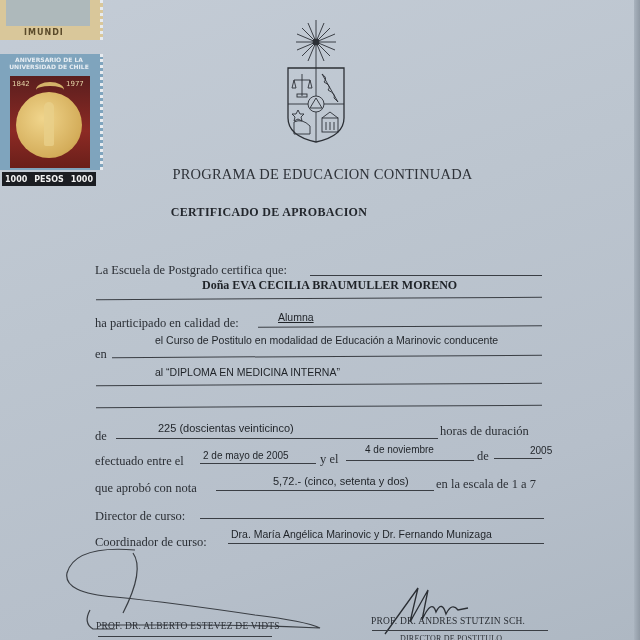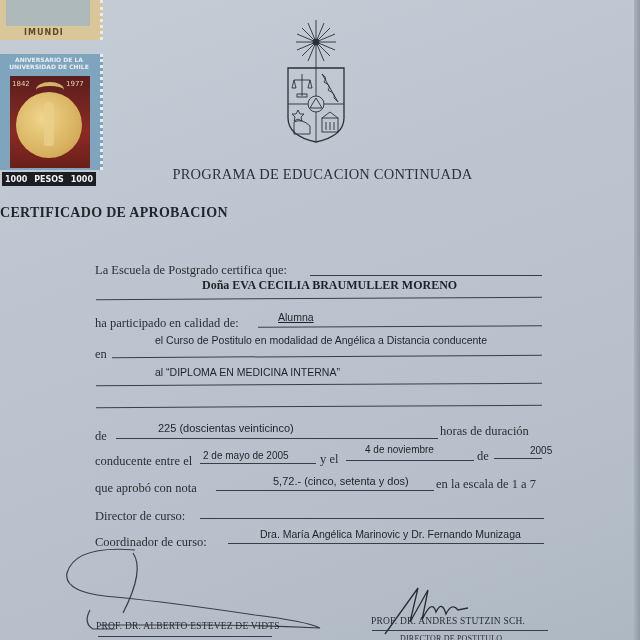--- a/index.html
+++ b/index.html
@@ -23,21 +23,21 @@
   .stamp-main .yr2 { position:absolute; left:66px; top:26px; font-size:7px; color:#e6d6a8; font-family:"DejaVu Sans", sans-serif; }
   .stamp-main .medal { position:absolute; left:16px; top:38px; width:66px; height:66px; border-radius:50%; background:radial-gradient(circle at 40% 40%, #f0d58c, #d4ad5a 70%, #b88f3e); }
   .stamp-main .figure { position:absolute; left:44px; top:48px; width:10px; height:44px; background:#e9cf8a; border-radius:5px 5px 2px 2px; opacity:.8; }
   .stamp-main .ribbon { position:absolute; left:36px; top:28px; width:28px; height:12px; border-top:4px solid #d4b36a; border-radius:50% 50% 0 0; }
   .stamp-main .val { position:absolute; left:2px; top:118px; width:94px; height:14px; background:#1b1d22; color:#f2f2f2; font-size:8px; font-weight:bold; font-family:"DejaVu Sans", sans-serif; display:flex; justify-content:space-between; align-items:center; padding:0 3px; box-sizing:border-box; }
 
   
   .crest { position:absolute; left:284px; top:18px; width:64px; height:128px; }
 
   .title1 { position:absolute; left:0; width:640px; top:166px; text-align:center; font-size:14.5px; letter-spacing:0.2px; color:#2e3238; padding-left:5px; box-sizing:border-box;}
-  .title2 { position:absolute; left:0; width:538px; top:205px; text-align:left; font-size:14px; font-weight:bold; letter-spacing:0.3px; color:#23272d; }
+  .title2 { position:absolute; left:0; width:538px; top:205px; text-align:center; font-size:12px; font-weight:bold; letter-spacing:0.3px; color:#23272d; }
 
   .lbl { position:absolute; font-size:12.5px; color:#2b2f35; white-space:nowrap; }
   .val { position:absolute; font-size:11.5px; color:#1f2328; white-space:nowrap; }
   .ln { position:absolute; height:1px; background:#3a3e44; }
   .bold { font-weight:bold; }
   .sans { font-family:"Liberation Sans", "DejaVu Sans", sans-serif; }
 
   .sig-name { position:absolute; font-size:9.5px; color:#2b2f35; white-space:nowrap; letter-spacing:0.2px; }
   .sig-svg { position:absolute; }
 </style>
@@ -115,52 +115,52 @@
   <span class="lbl" style="left:95px; top:263px;">La Escuela de Postgrado certifica que:</span>
   <div class="ln" style="left:310px; top:275px; width:232px;"></div>
   <span class="val bold" style="left:202px; top:278px; font-size:12px;">Doña EVA CECILIA BRAUMULLER MORENO</span>
   <div class="ln" style="left:96px; top:298px; width:446px; transform:rotate(-0.3deg);"></div>
 
   <span class="lbl" style="left:95px; top:316px;">ha participado en calidad de:</span>
   <span class="val sans" style="left:278px; top:311px; font-size:10.5px;text-decoration:underline;">Alumna</span>
   <div class="ln" style="left:258px; top:326px; width:284px; transform:rotate(-0.3deg);"></div>
 
   <span class="lbl" style="left:95px; top:347px;">en</span>
-  <span class="val sans" style="left:155px; top:334px; font-size:10.5px;">el Curso de Postitulo en modalidad de Angélica a Distancia conducente</span>
+  <span class="val sans" style="left:155px; top:334px; font-size:10.5px;">el Curso de Postitulo en modalidad de Educación a Marinovic conducente</span>
   <div class="ln" style="left:112px; top:356px; width:430px; transform:rotate(-0.3deg);"></div>
 
   <span class="val sans" style="left:155px; top:366px; font-size:10.5px;">al “DIPLOMA EN MEDICINA INTERNA”</span>
   <div class="ln" style="left:96px; top:384px; width:446px; transform:rotate(-0.3deg);"></div>
   <div class="ln" style="left:96px; top:406px; width:446px; transform:rotate(-0.3deg);"></div>
 
   <span class="lbl" style="left:95px; top:429px;">de</span>
   <span class="val sans" style="left:158px; top:422px; font-size:11px;">225 (doscientas veinticinco)</span>
   <div class="ln" style="left:116px; top:438px; width:322px;"></div>
   <span class="lbl" style="left:440px; top:424px;">horas de duración</span>
 
-  <span class="lbl" style="left:95px; top:454px;">conducente entre el</span>
+  <span class="lbl" style="left:95px; top:454px;">efectuado entre el</span>
   <span class="val sans" style="left:203px; top:450px; font-size:10px;">2 de mayo de 2005</span>
   <div class="ln" style="left:200px; top:463px; width:116px;"></div>
   <span class="lbl" style="left:320px; top:452px;">y el</span>
   <span class="val sans" style="left:365px; top:444px; font-size:10px;">4 de noviembre</span>
   <div class="ln" style="left:346px; top:460px; width:128px;"></div>
   <span class="lbl" style="left:477px; top:449px;">de</span>
   <span class="val sans" style="left:495px; top:445px; font-size:10px;margin-left:35px;">2005</span>
   <div class="ln" style="left:494px; top:458px; width:48px;"></div>
 
   <span class="lbl" style="left:95px; top:481px;">que aprobó con nota</span>
   <span class="val sans" style="left:225px; top:475px; font-size:11px;padding-left:48px;">5,72.- (cinco, setenta y dos)</span>
   <div class="ln" style="left:216px; top:490px; width:218px;"></div>
   <span class="lbl" style="left:436px; top:477px;">en la escala de 1 a 7</span>
 
   <span class="lbl" style="left:95px; top:509px;">Director de curso:</span>
   <div class="ln" style="left:200px; top:518px; width:344px;"></div>
 
   <span class="lbl" style="left:95px; top:535px;">Coordinador de curso:</span>
-  <span class="val sans" style="left:260px; top:528px; font-size:10.5px;">Dra. María Angélica Marinovic y Dr. Fernando Munizaga</span>
+  <span class="val sans" style="left:231px; top:528px; font-size:10.5px;">Dra. María Angélica Marinovic y Dr. Fernando Munizaga</span>
   <div class="ln" style="left:228px; top:543px; width:316px;"></div>
 
   <svg class="sig-svg" style="left:55px; top:545px;" width="280" height="95" viewBox="0 0 280 95">
     <path d="M80 5 Q20 0 12 28 Q8 48 60 52 Q120 58 200 70 Q250 76 265 83 Q200 80 140 80 Q90 80 45 80" stroke="#3a3e44" stroke-width="1.2" fill="none"></path>
     <path d="M35 65 Q28 78 38 84 L60 84" stroke="#3a3e44" stroke-width="1.2" fill="none"></path>
     <path d="M78 8 Q90 25 68 68" stroke="#3a3e44" stroke-width="1.2" fill="none"></path>
   </svg>
   <span class="sig-name" style="left:96px; top:621px;">PROF. DR. ALBERTO ESTEVEZ DE VIDTS</span>
   <div class="ln" style="left:98px; top:636px; width:174px;"></div>
 

